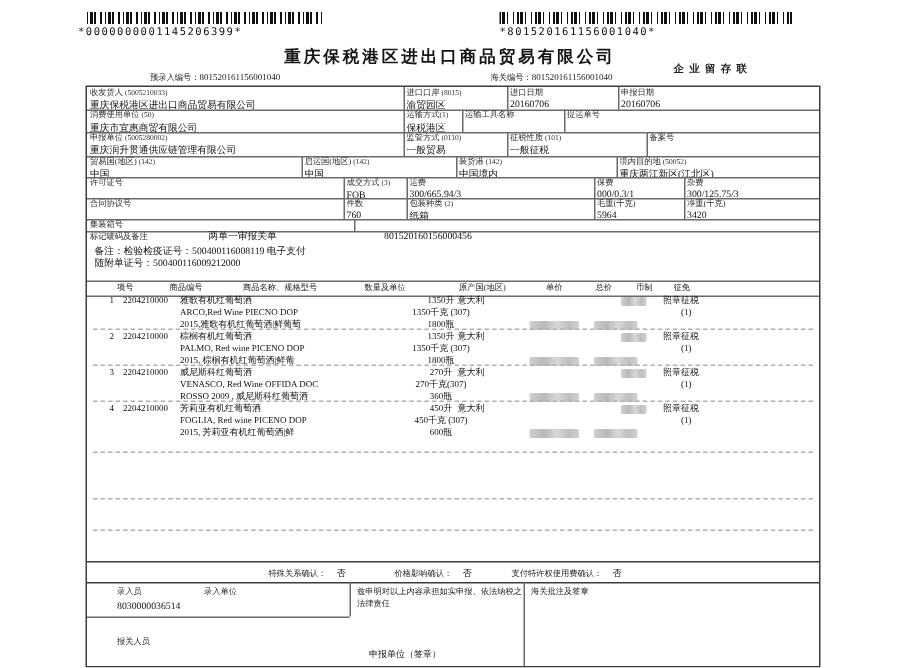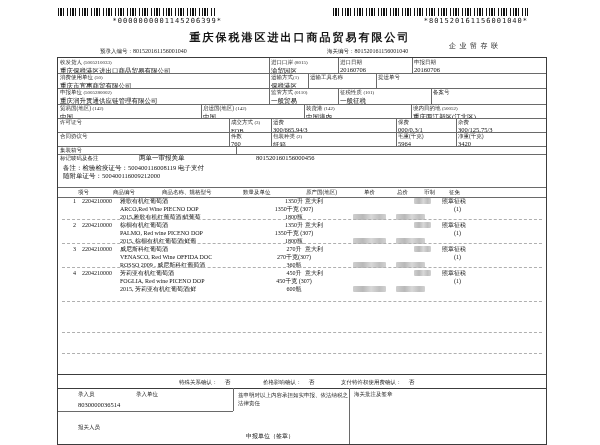--- a/index.html
+++ b/index.html
@@ -2,24 +2,24 @@
 <html><head>
 <meta charset="utf-8">
 <style>
   html,body{margin:0;padding:0;}
   body{width:600px;height:445px;background:#ffffff;position:relative;overflow:hidden;
        font-family:"Liberation Serif","DejaVu Serif",serif;color:#1c1c1c;}
   
   .barcode{position:absolute;height:8px;
     background:repeating-linear-gradient(90deg,#111 0 1px,#fff 1px 2px,#111 2px 4px,#fff 4px 5px,#111 5px 6px,#fff 6px 9px,#111 9px 10px,#fff 10px 12px);}
   .bcnum{position:absolute;font-family:"DejaVu Sans Mono","Liberation Mono",monospace;
-    font-size:7px;line-height:8px;letter-spacing:1px;text-align:right;color:#111;white-space:nowrap;}
+    font-size:7px;line-height:8px;letter-spacing:1px;text-align:left;color:#111;white-space:nowrap;}
   .doc-title{position:absolute;font-family:"Liberation Sans","DejaVu Sans",sans-serif;
     font-weight:bold;font-size:11px;letter-spacing:2px;text-align:center;color:#141414;white-space:nowrap;}
-  .copy{position:absolute;font-size:7px;letter-spacing:3.5px;color:#222;white-space:nowrap;}
+  .copy{position:absolute;font-size:7px;letter-spacing:3.5px;color:#222;white-space:nowrap;font-weight:bold;}
   .headno{position:absolute;font-size:6px;color:#222;white-space:nowrap;}
   .headno .l{font-size:5.5px;}
   
   #form{position:absolute;left:57px;top:57px;width:488px;height:386px;border:1px solid #3c3c3c;}
   .hl{position:absolute;left:0;width:488px;height:0;border-top:1px solid #6a6a6a;}
   .vl{position:absolute;width:0;border-left:1px solid #6a6a6a;}
   .dash{position:absolute;left:4px;width:480px;height:0;border-top:1px dashed #b0b0b0;}
   .cell{position:absolute;padding:1px 2px;box-sizing:border-box;overflow:hidden;}
   .lbl{font-size:5.5px;line-height:6px;color:#2a2a2a;white-space:nowrap;}
   .lbl .cd{font-size:5px;}

